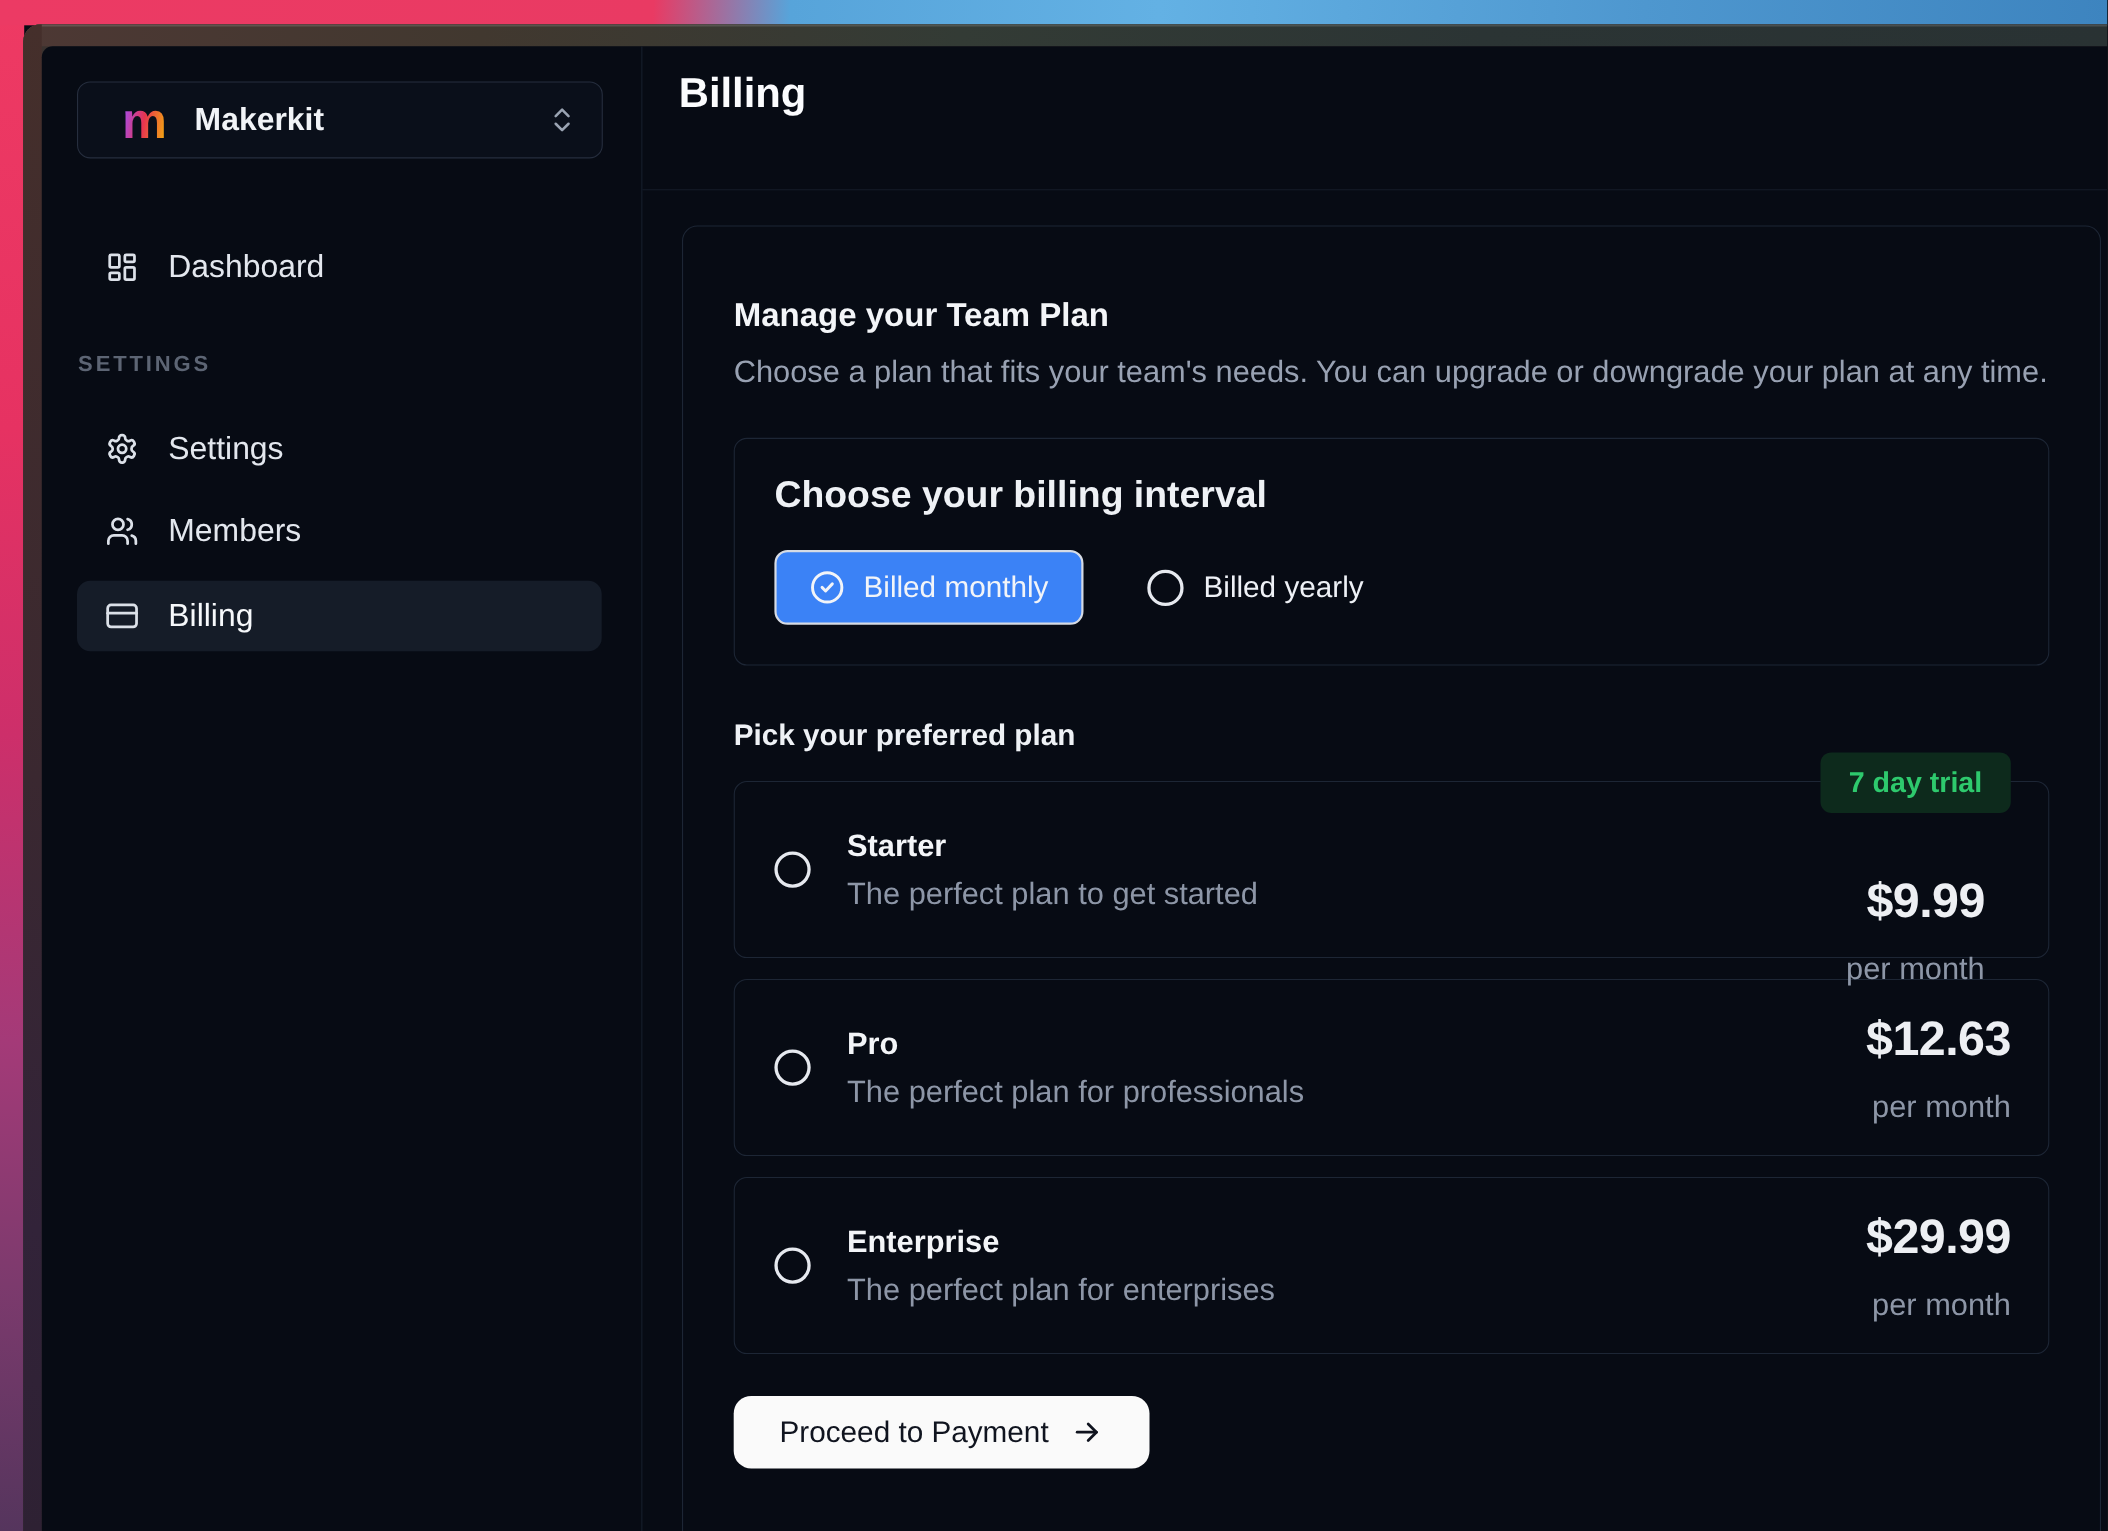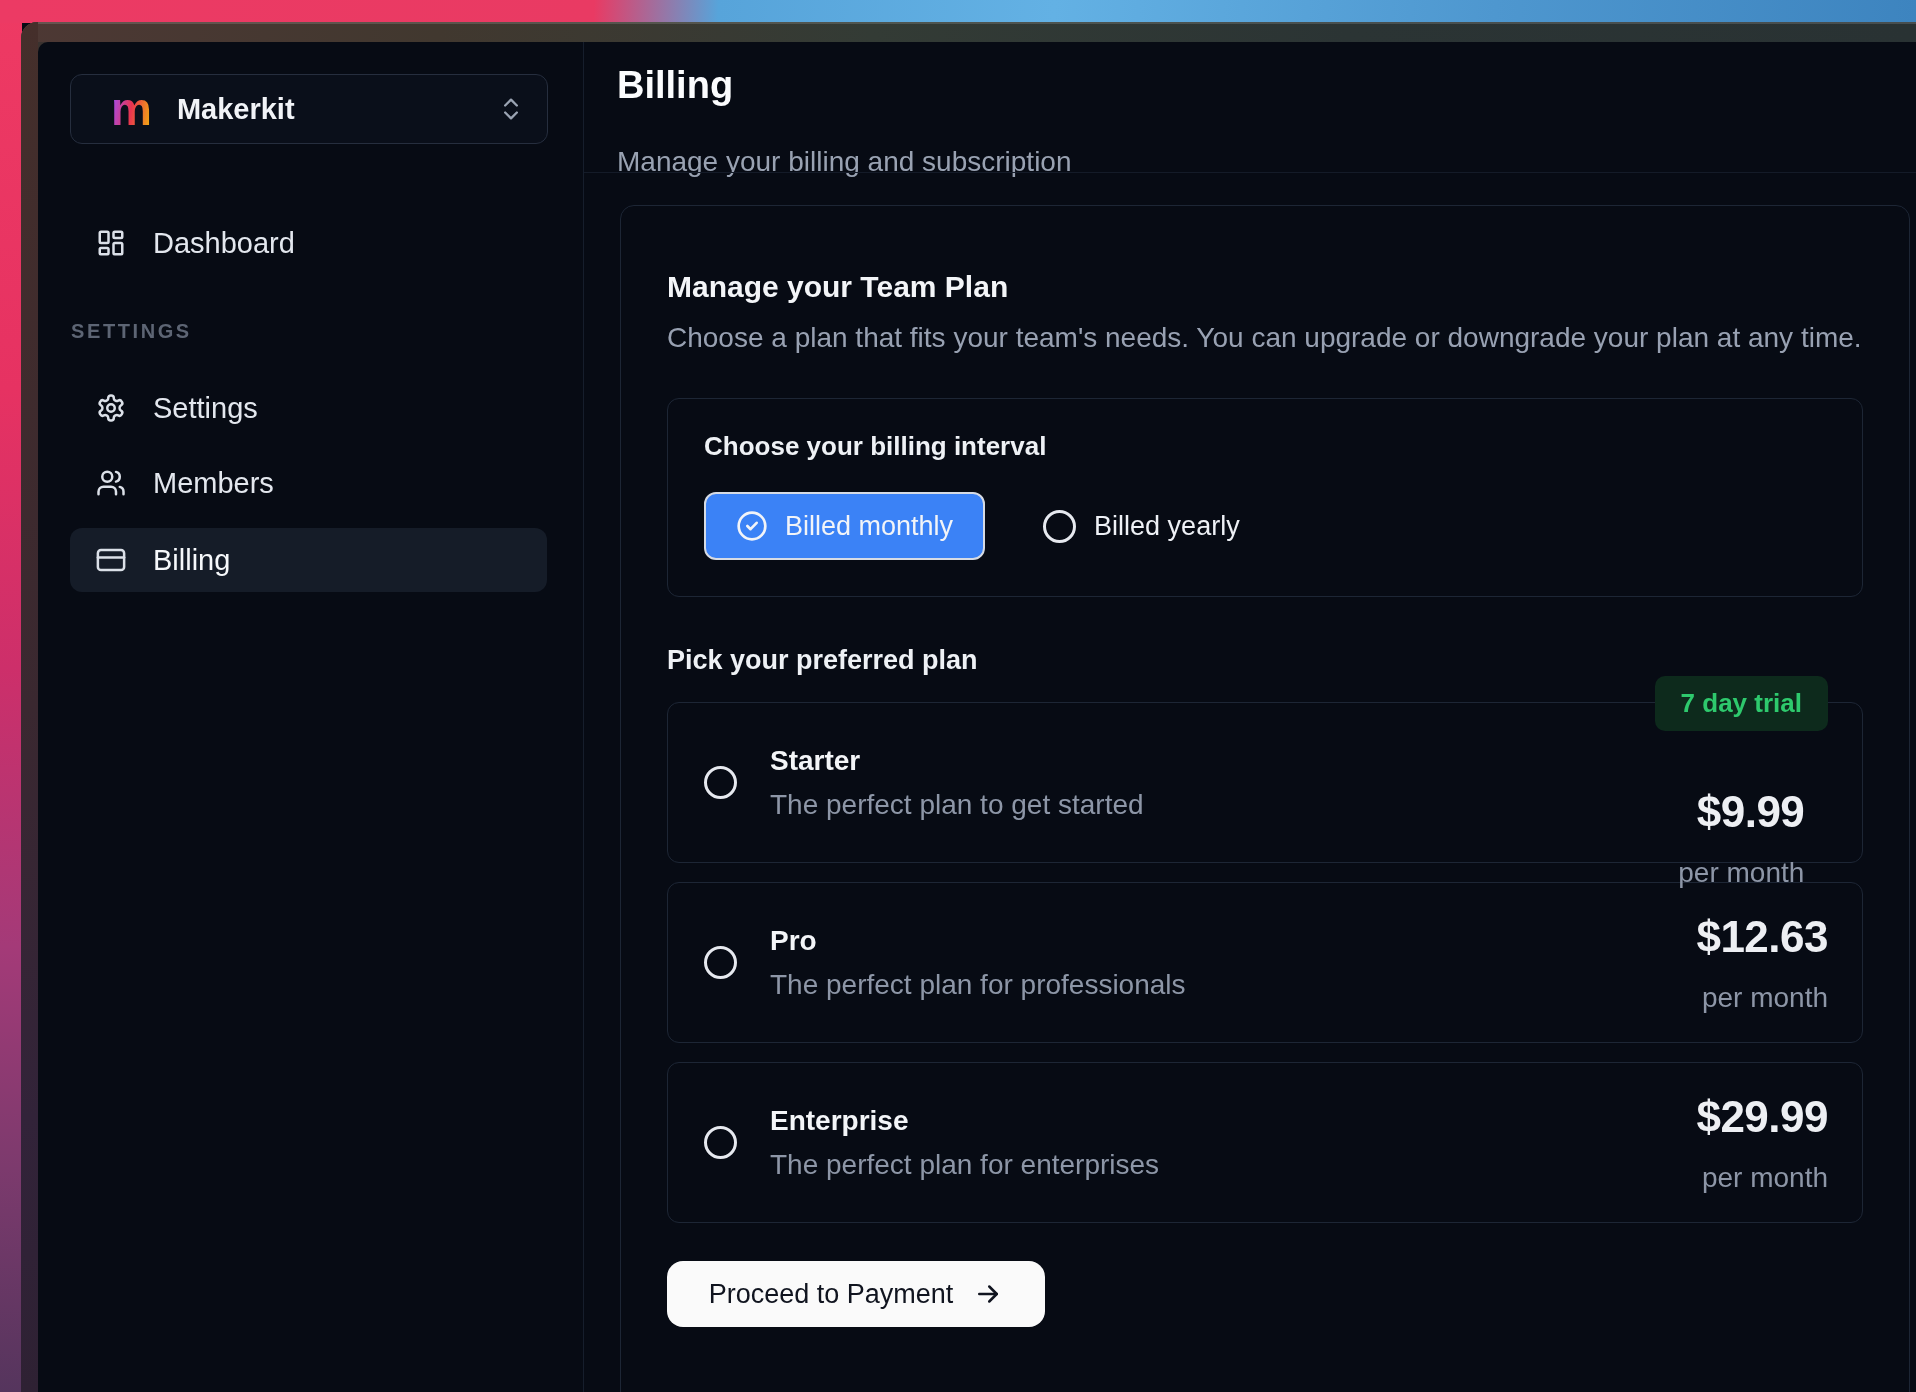--- a/index.html
+++ b/index.html
@@ -50,21 +50,21 @@
   .page-subtitle { position:absolute; left:33px; top:104px; font-size:28px; color:#99a2b2; }
   .header-divider { position:absolute; left:0; right:0; top:130px; height:1px; background:#141b28; }
 
   
   .card { position:absolute; left:36px; top:163px; width:1290px; height:1382px;
     border:1px solid #1d2635; border-radius:14px; padding:60px 46px; }
   .card h2 { font-size:30px; font-weight:700; color:#f3f5f8; margin:4px 0 18px; }
   .card .desc { font-size:28px; color:#98a1b2; margin:0 0 44px; }
 
   .interval-box { border:1px solid #1d2635; border-radius:12px; padding:32px 36px 36px; }
-  .interval-label { font-size:26px; font-weight:600; color:#eef1f5; margin-bottom:30px; }
+  .interval-label { font-size:34px; font-weight:600; color:#eef1f5; margin-bottom:30px; }
   .interval-options { display:flex; align-items:center; }
   .pill { display:inline-flex; align-items:center; gap:17px; height:68px; padding:0 30px;
     border:2px solid #d6dbe4; border-radius:12px; background:#3b82f6; color:#f2f4f8; cursor:pointer;
     font-family:inherit; }
   .pill span { font-size:27px; color:#f2f4f8; }
   .opt-yearly { display:inline-flex; align-items:center; gap:18px; margin-left:58px;
     background:none; border:none; cursor:pointer; font-family:inherit; }
   .opt-yearly span.lbl { font-size:27px; color:#eef1f6; }
   .radio { width:33px; height:33px; border:3px solid #e6e9ef; border-radius:50%; background:transparent; }
 
@@ -144,21 +144,20 @@
               <line x1="1.5" y1="10" x2="22.5" y2="10"></line>
           </svg>
           <span>Billing</span>
         </div>
       </aside>
 
       <div class="sidebar-divider"></div>
 
       <main class="main">
         <h1 class="page-title">Billing</h1>
-        <div class="page-subtitle">Manage your billing and subscription</div>
         <div class="header-divider"></div>
 
         <section class="card">
           <h2>Manage your Team Plan</h2>
           <p class="desc">Choose a plan that fits your team's needs. You can upgrade or downgrade your plan at any time.</p>
 
           <div class="interval-box">
             <div class="interval-label">Choose your billing interval</div>
             <div class="interval-options">
               <button class="pill">

